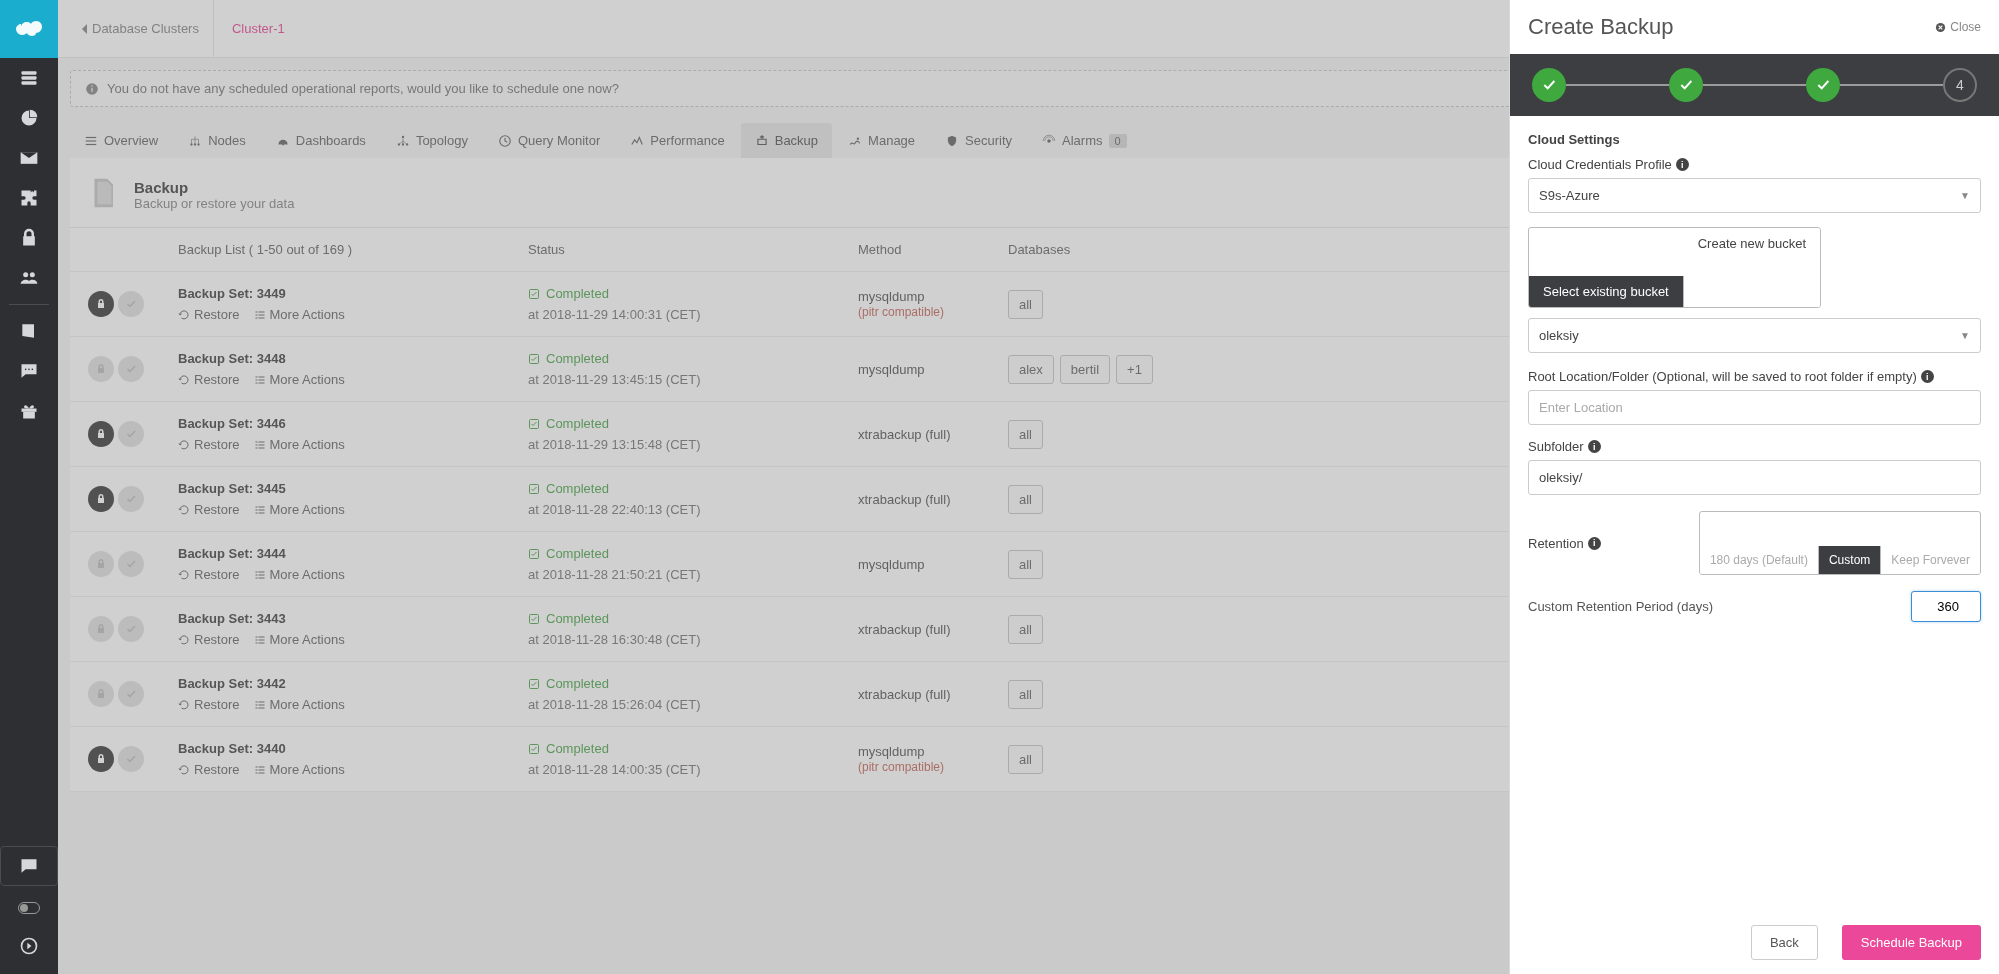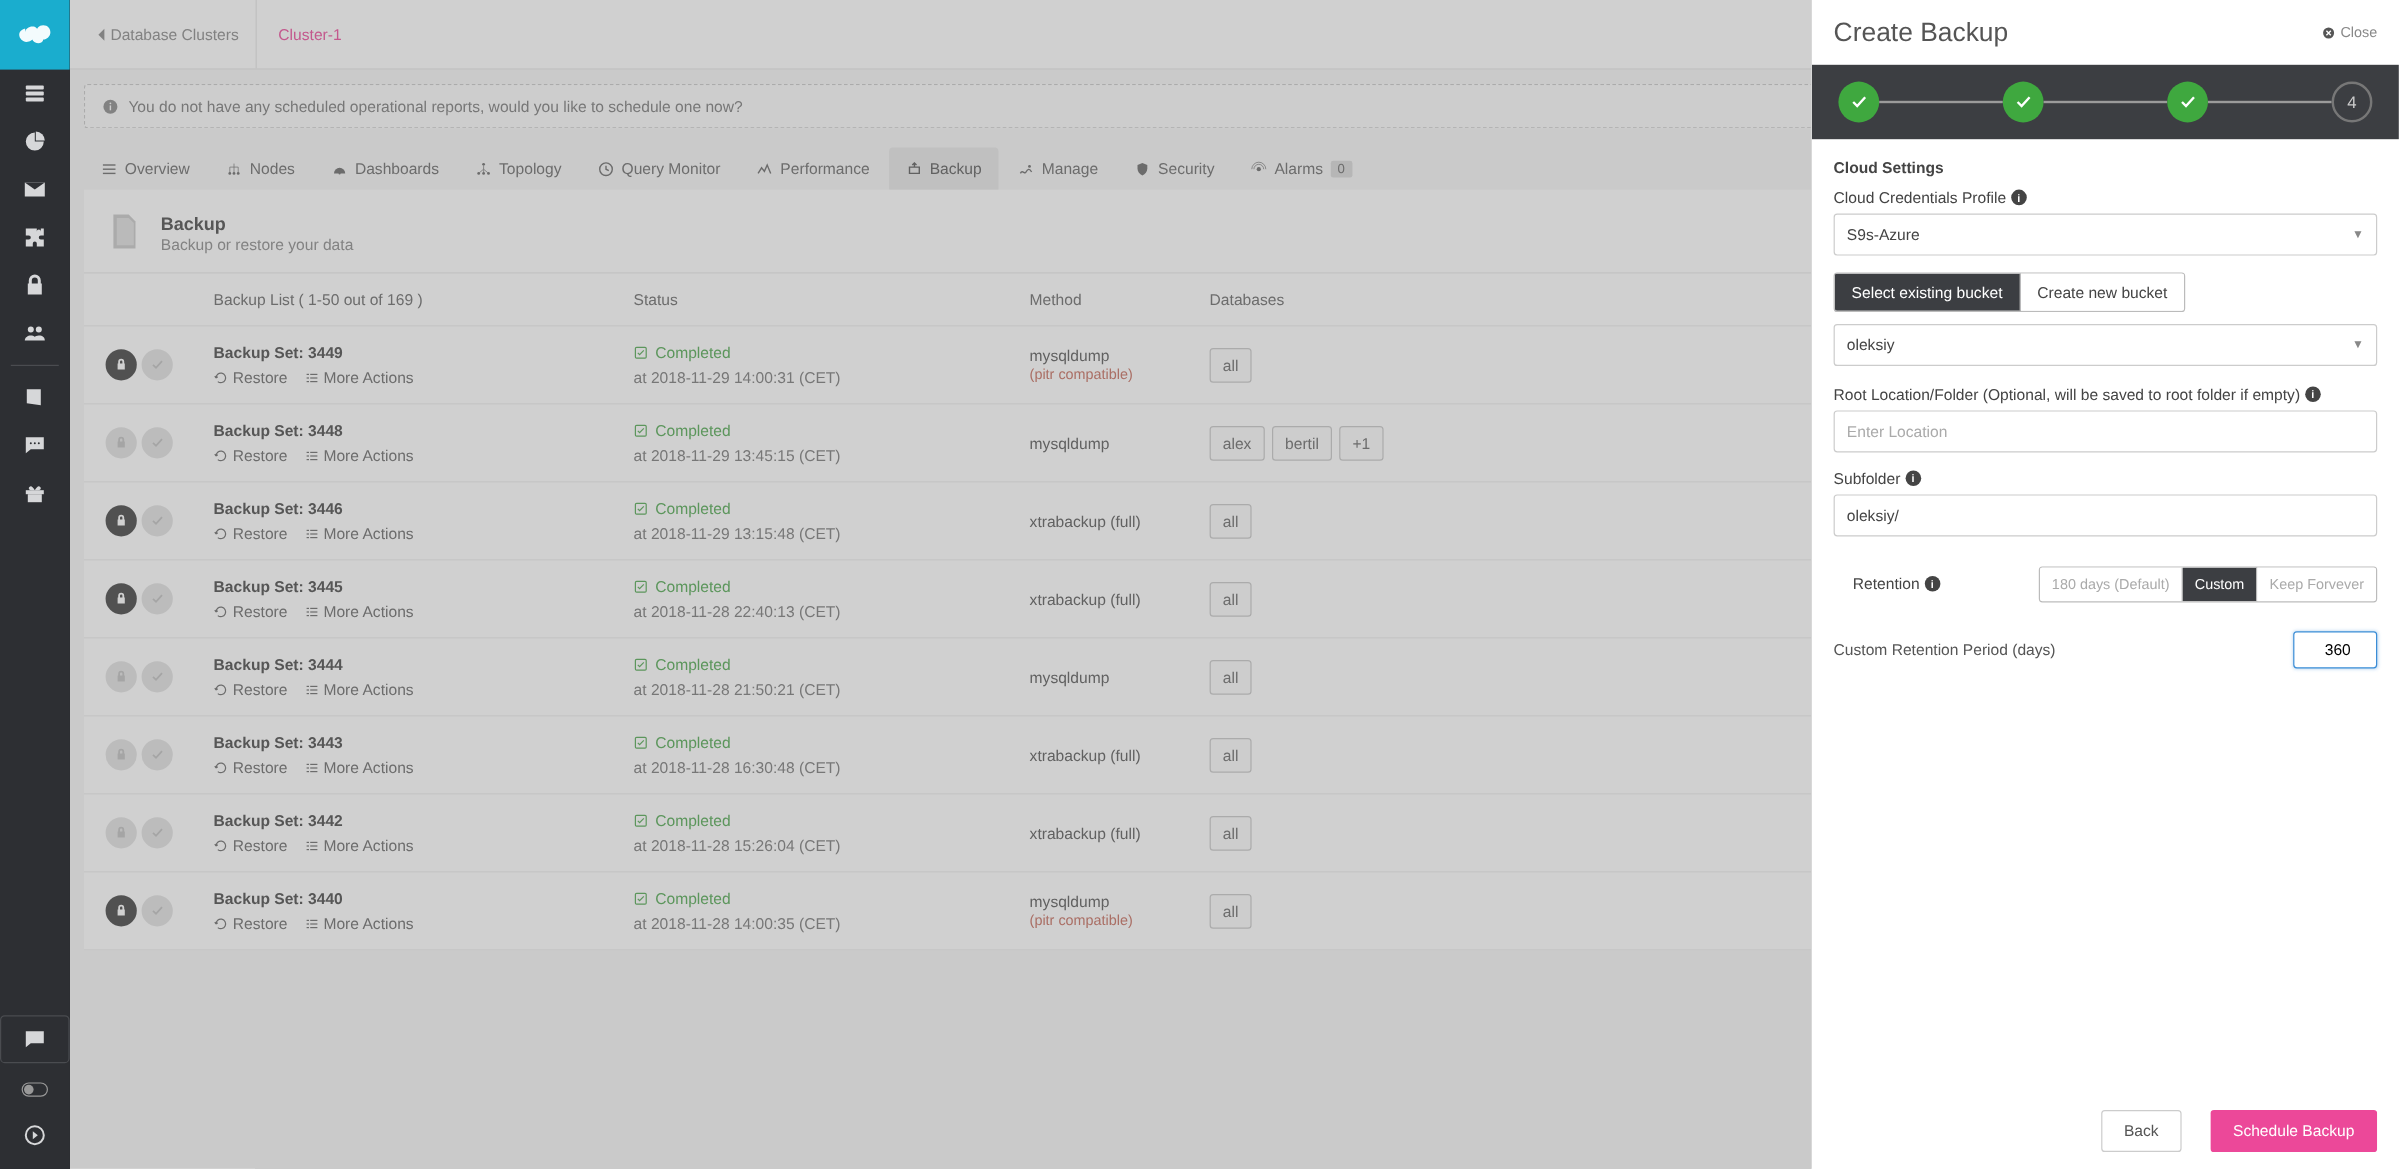--- a/index.html
+++ b/index.html
@@ -82,25 +82,25 @@
 .form-label { font-size: 13px; color: #444; font-weight: 700; margin-bottom: 10px; }
 .field-label { font-size: 13px; color: #444; margin: 10px 0 6px; display: flex; align-items: center; gap: 4px; }
 .info-ic { width: 13px; height: 13px; border-radius: 50%; background: #444; color: #fff; font-size: 9px; display: inline-flex; align-items: center; justify-content: center; font-weight: 700; }
 .select, .text-in { width: 100%; border: 1px solid #ccc; border-radius: 3px; padding: 9px 10px; font-size: 13px; color: #444; background: #fff; display: flex; align-items: center; justify-content: space-between; gap: 12px; }
 .select .caret { color: #888; font-size: 10px; }
 .text-in::placeholder { color: #aaa; }
 input.text-in { outline: none; }
 .btn-grp { display: inline-flex; border: 1px solid #bbb; border-radius: 3px; overflow: hidden; margin-top: 6px; }
 .btn-grp .seg { padding: 8px 14px; font-size: 13px; color: #444; cursor: pointer; border-right: 1px solid #bbb; background: #fff; }
 .btn-grp .seg:last-child { border-right: none; }
-.btn-grp .seg.dark { background: #3c3e42; color: #fff; }
+.btn-grp .seg.dark { background: #3c3e42; color: #fff; margin-top: 48px; }
 .ret-row { display: flex; align-items: center; justify-content: space-between; margin-top: 16px; }
-.ret-row .field-label { margin: 16px; }
+.ret-row .field-label { margin: 0; }
 .ret-grp { display: inline-flex; border: 1px solid #bbb; border-radius: 3px; overflow: hidden; }
-.ret-grp .seg { padding: 7px 10px; font-size: 12px; color: #666; cursor: pointer; border-right: 1px solid #bbb; background: #fff; }
+.ret-grp .seg { padding: 7px 10px; font-size: 12px; color: #666; cursor: pointer; border-right: 1px solid #bbb; background: #fff; margin-top: 34px; }
 .ret-grp .seg:last-child { border-right: none; }
 .ret-grp .seg.dark { background: #3c3e42; color: #fff; }
 .ret-grp .seg.dim { color: #aaa; }
 .cust-row { display: flex; align-items: center; justify-content: space-between; margin-top: 16px; }
 .num-in { width: 70px; border: 1px solid #3b8dd6; border-radius: 3px; padding: 7px 6px; font-size: 13px; text-align: right; outline: none; box-shadow: 0 0 3px rgba(59,141,214,0.4); }
 .panel-foot { padding: 14px 18px; display: flex; justify-content: flex-end; gap: 24px; }
 .btn { padding: 9px 18px; border-radius: 3px; font-size: 13px; cursor: pointer; border: 1px solid transparent; }
 .btn.back-btn { background: #fff; border-color: #ccc; color: #555; }
 .btn.primary { background: #ec4899; color: #fff; }
 </style>

